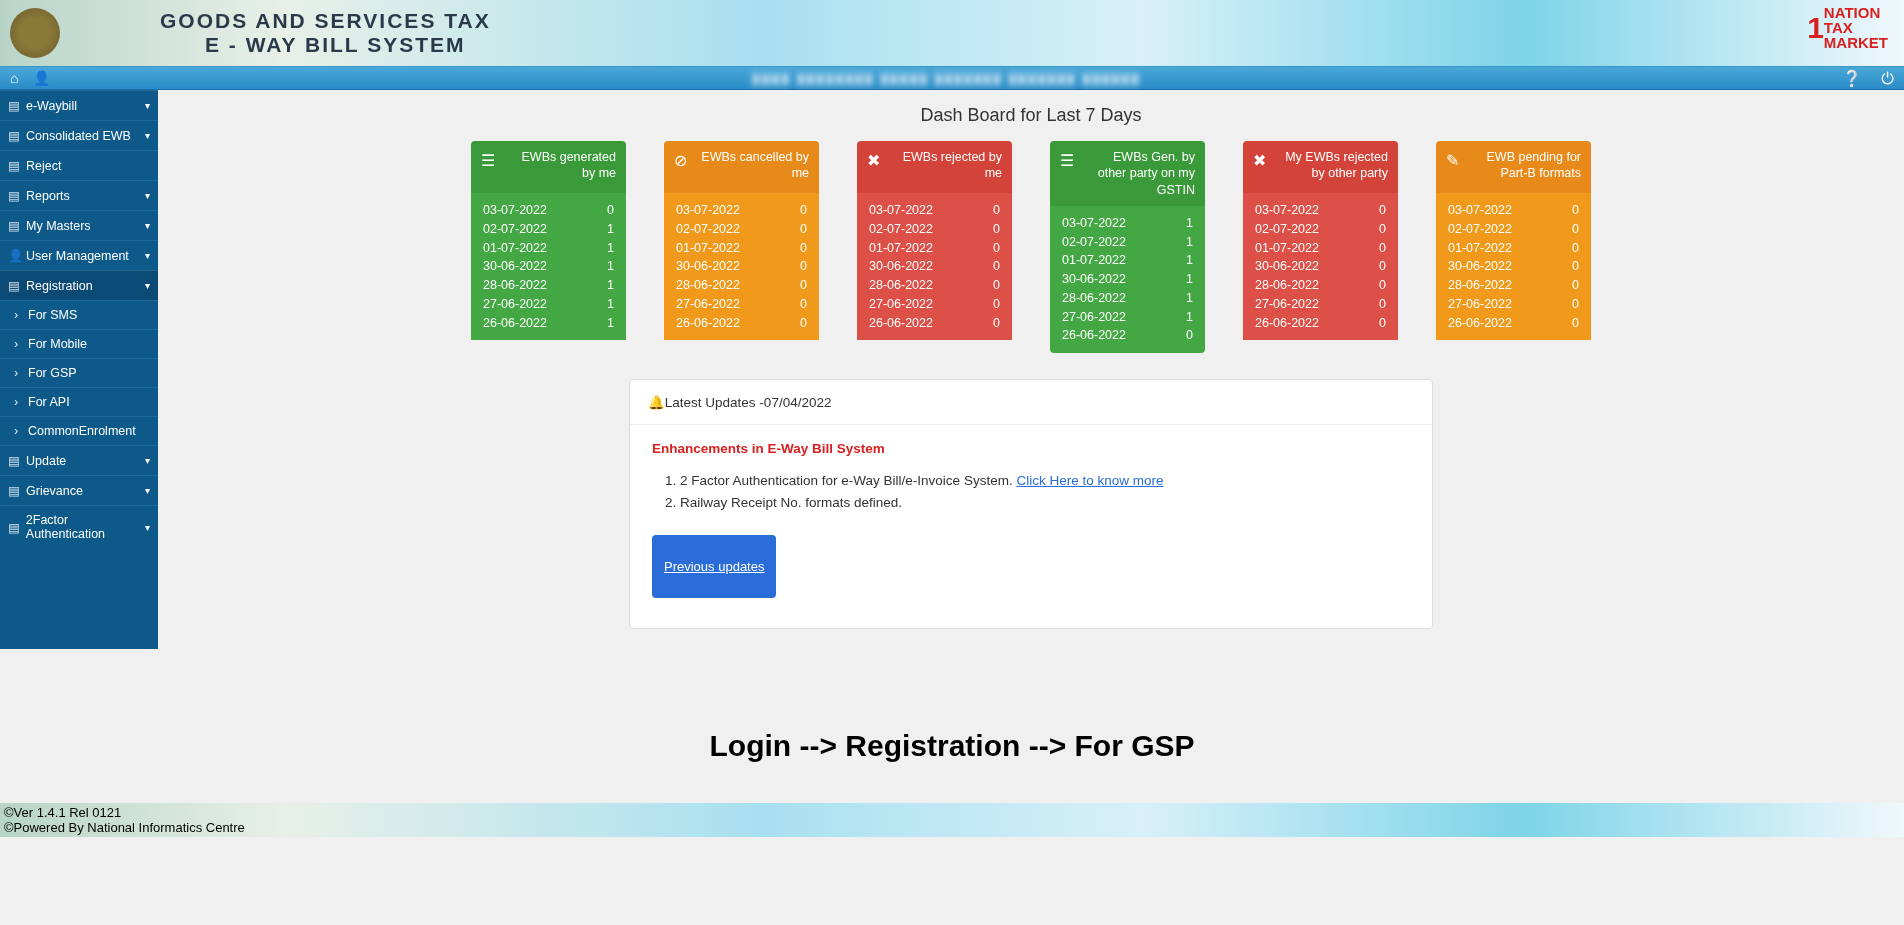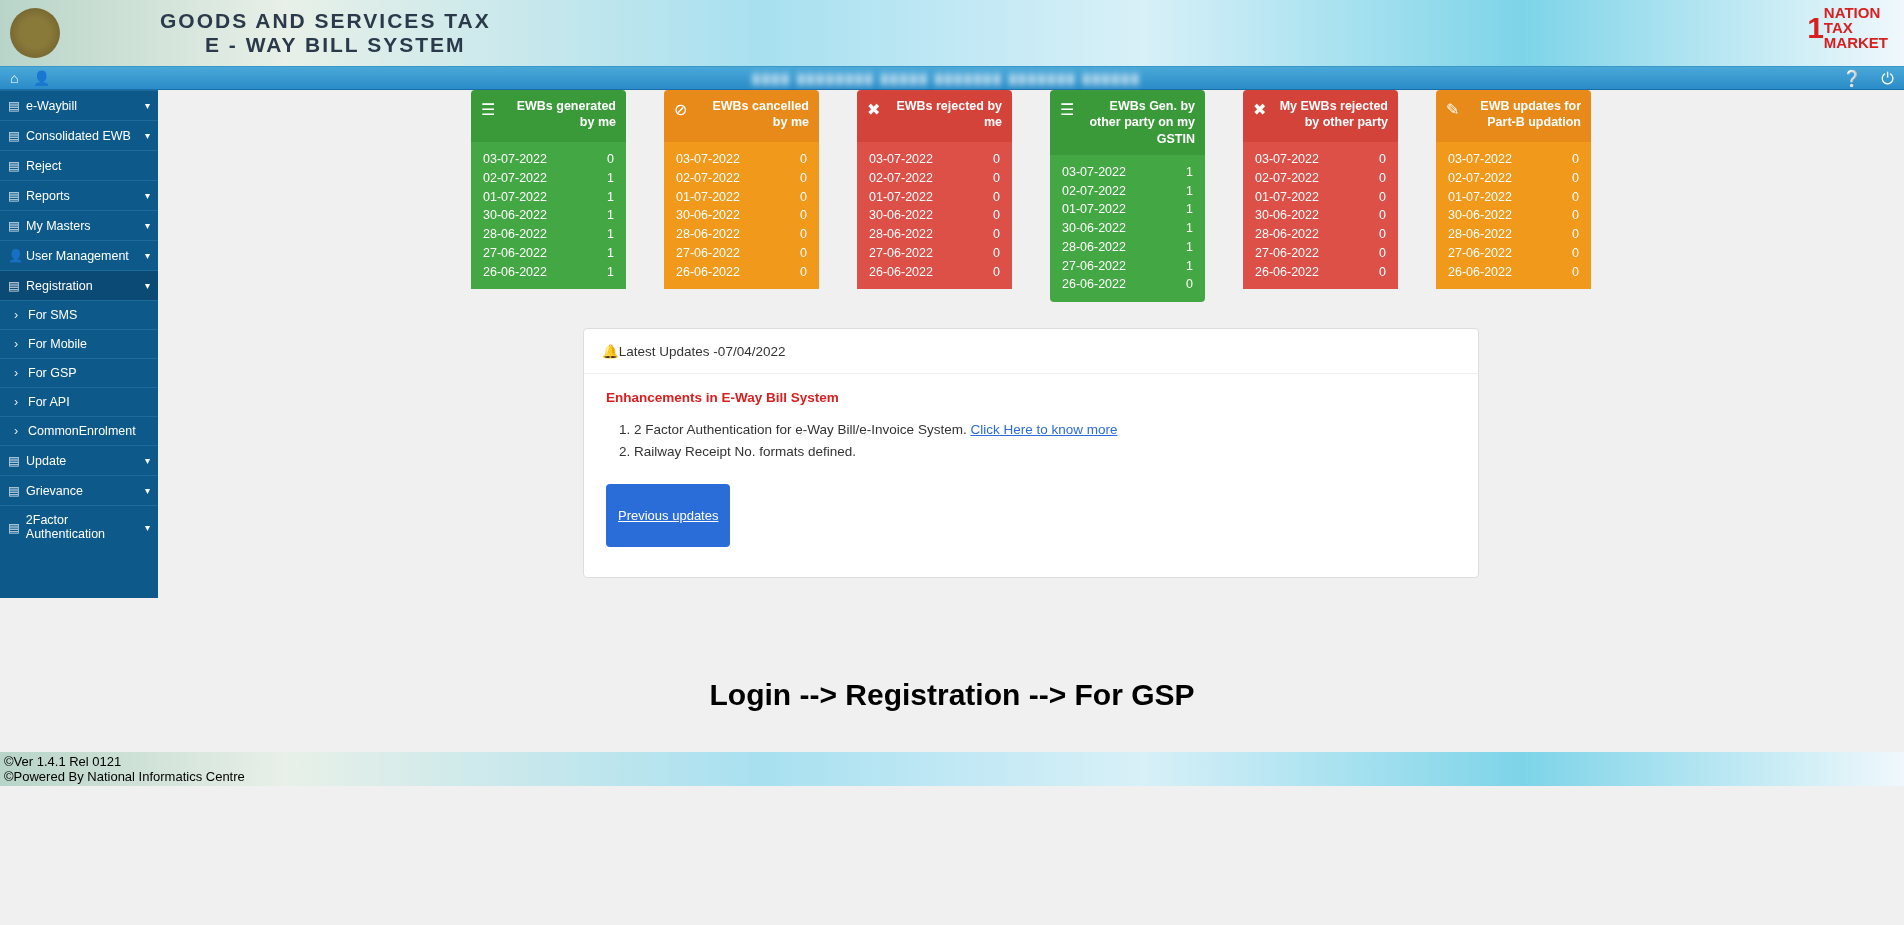--- a/index.html
+++ b/index.html
@@ -57,34 +57,34 @@
 .sidebar-item.dark { background: #0a4a75; }
 .sidebar-item.sub { background: #0d5a8a; padding-left: 10px; }
 .sidebar-item.sub .sb-icon { opacity: 0.9; }
 
 .main { flex: 1; padding: 0 20px 20px 20px; background: #f0f0f0; }
 .dash-title { text-align: center; font-size: 18px; color: #333; margin: 15px 0; }
 .cards { display: flex; gap: 38px; justify-content: center; }
 .card { width: 155px; border-radius: 4px; overflow: hidden; font-size: 12.5px; }
 .card-head { padding: 8px 10px; color: #fff; display: flex; align-items: flex-start; gap: 10px; min-height: 52px; }
 .card-head .card-icon { font-size: 16px; margin-top: 2px; }
-.card-head .card-title { text-align: right; flex: 1; font-weight: bold; line-height: 1.3; }
+.card-head .card-title { text-align: right; flex: 1; font-weight: normal; line-height: 1.3; }
 .card-body { padding: 8px 12px; color: #fff; }
 .card-row { display: flex; justify-content: space-between; line-height: 1.5; }
 
 .c-green .card-head { background: #3a9a3a; }
 .c-green .card-body { background: #43a843; }
 .c-orange .card-head { background: #e88a1a; }
 .c-orange .card-body { background: #f1991a; }
 .c-red .card-head { background: #d4433a; }
 .c-red .card-body { background: #dd5048; }
 
 .updates-panel {
   background: #fff; border: 1px solid #ddd; border-radius: 4px;
-  margin: 26px auto 0 auto; width: 896px;
+  margin: 26px auto 0 auto; width: 804px;
 }
 .updates-header { padding: 14px 18px; border-bottom: 1px solid #eee; font-size: 13.5px; color: #333; }
 .updates-body { padding: 16px 22px 30px 22px; font-size: 13.5px; }
 .upd-title { color: #d92020; font-weight: bold; margin-bottom: 14px; }
 .upd-list { margin-left: 28px; color: #333; line-height: 1.6; }
 .upd-list a { color: #2a6cd8; }
 .prev-btn {
   display: inline-block; background: #2a6cd8; color: #fff; padding: 24px 12px;
   border-radius: 4px; font-size: 13px; text-decoration: underline; margin-top: 22px;
   cursor: pointer;
@@ -192,20 +192,21 @@
         <span class="chev">▾</span>
       </div>
       <div class="sidebar-item">
         <span class="sb-icon">▤</span>
         <span>2Factor Authentication</span>
         <span class="chev">▾</span>
       </div>
     </div>
 
   <div class="main">
+    <div class="dash-title">Dash Board for Last 7 Days</div>
     <div class="cards" id="cards">
         <div class="card c-green">
           <div class="card-head">
             <span class="card-icon">☰</span>
             <span class="card-title">EWBs generated by me</span>
           </div>
           <div class="card-body">
             <div class="card-row">
               <span>03-07-2022</span>
               <span>0</span>
@@ -376,21 +377,21 @@
             </div>
             <div class="card-row">
               <span>26-06-2022</span>
               <span>0</span>
             </div>
           </div>
         </div>
         <div class="card c-orange">
           <div class="card-head">
             <span class="card-icon">✎</span>
-            <span class="card-title">EWB updates for Part-B updation</span>
+            <span class="card-title">EWB pending for Part-B formats</span>
           </div>
           <div class="card-body">
             <div class="card-row">
               <span>03-07-2022</span>
               <span>0</span>
             </div>
             <div class="card-row">
               <span>02-07-2022</span>
               <span>0</span>
             </div>

